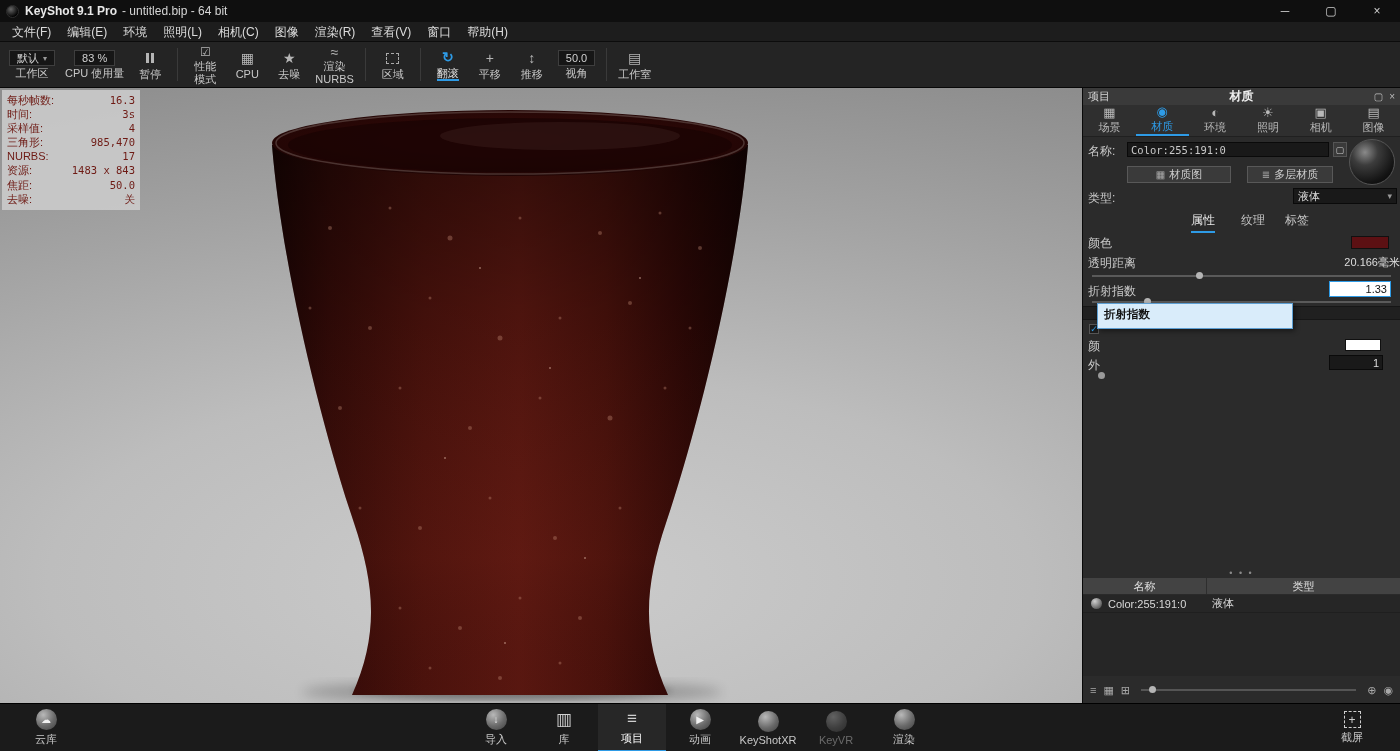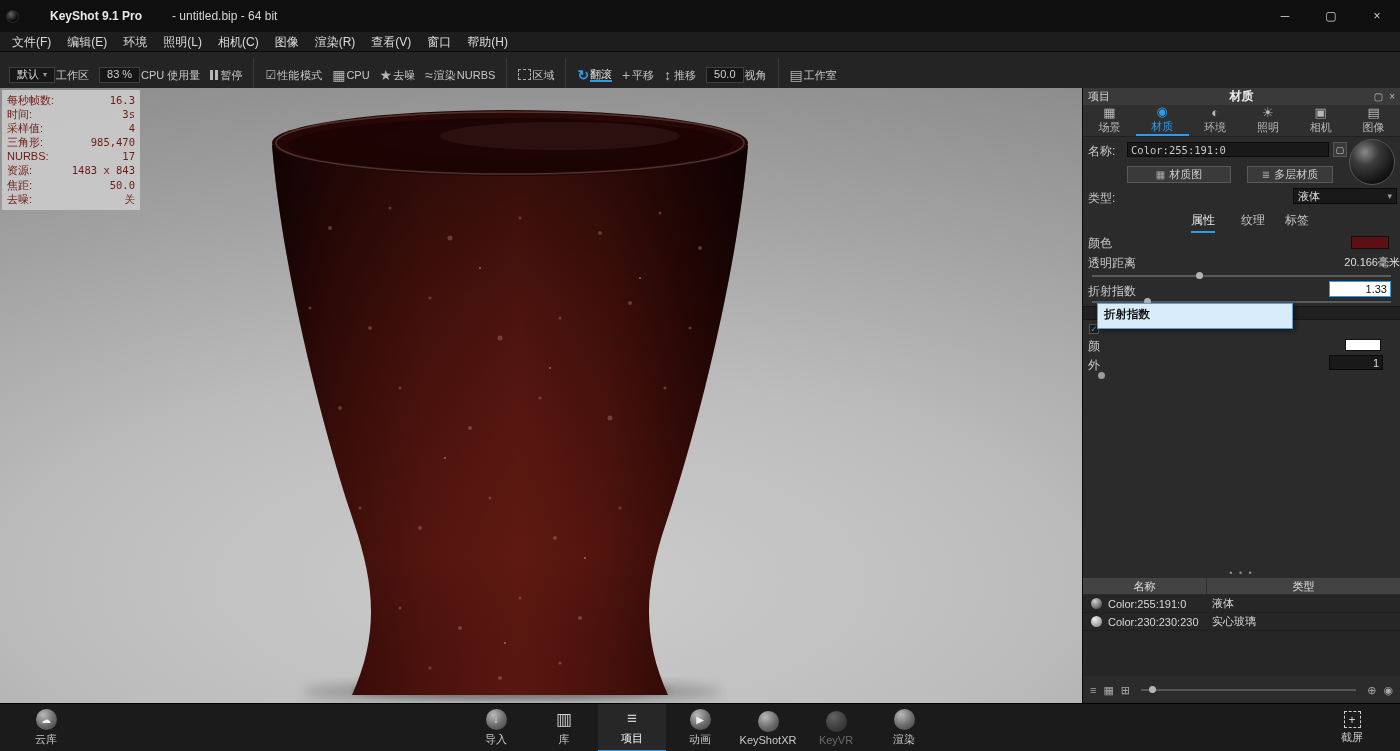--- a/index.html
+++ b/index.html
@@ -1,35 +1,35 @@
 <!DOCTYPE html>
 <html><head>
 <meta charset="utf-8">
 <style>
   * { box-sizing: border-box; }
   html,body { margin:0; padding:0; background:#111; }
   body { width:1400px; height:751px; overflow:hidden; font-family:"Liberation Sans",sans-serif; }
   .app { position:relative; width:1400px; height:751px; background:#1a1a1a; }
 
   
-  .titlebar { height:32px; background:#0f0f0f; display:flex; align-items:center; color:#e8e8e8; font-size:12px;gap:25px; }
+  .titlebar { height:22px; background:#0f0f0f; display:flex; align-items:center; color:#e8e8e8; font-size:12px; }
   .logo { width:13px; height:13px; border-radius:50%; background:radial-gradient(circle at 35% 30%, #666, #000 75%); margin:0 6px; border:1px solid #2d2d2d; }
   .title-app { font-weight:bold; }
   .title-rest { margin-left:5px; color:#d6d6d6; }
   .win-controls { margin-left:auto; display:flex; height:22px; }
   .win-btn { width:46px; display:flex; align-items:center; justify-content:center; color:#cfcfcf; font-size:12px; }
 
   
   .menubar { height:20px; background:#1d1d1d; display:flex; align-items:center; font-size:12px; color:#dcdcdc; padding-left:4px; border-bottom:1px solid #0c0c0c; }
   .menu-item { padding:0 8px; line-height:20px; cursor:default; }
 
   
   .toolbar { height:46px; background:#242424; border-bottom:1px solid #080808; display:flex; align-items:stretch; padding:2px 4px; }
   .tb-sep { width:1px; background:#3a3a3a; margin:4px 6px; }
-  .tb-btn { display:flex; flex-direction:row; align-items:center; justify-content:space-between; min-width:42px; padding:0 5px; color:#c8c8c8; font-size:11px; line-height:12px; gap:1px; }
+  .tb-btn { display:flex; flex-direction:column; align-items:center; justify-content:center; min-width:42px; padding:0 5px; color:#c8c8c8; font-size:11px; line-height:12px; gap:1px; }
   .tb-icon { height:17px; display:flex; align-items:center; justify-content:center; font-size:14px; color:#b5b5b5; }
   .tb-icon.small { font-size:12px; }
   .tb-btn.selected .tb-icon { color:#2e9be6; font-weight:bold; }
   .tb-btn.selected .tb-label { border-bottom:2px solid #2e9be6; padding-bottom:0px; color:#e8e8e8; }
   .tb-box { background:#161616; border:1px solid #3e3e3e; padding:0 7px; font-size:11px; color:#d0d0d0; height:16px; line-height:15px; display:flex; align-items:center; gap:4px; }
   .region-icon { width:13px; height:11px; border:1px dashed #aaa; }
   .pause-bars { display:flex; gap:2px; }
   .pause-bars i { width:3px; height:10px; background:#b5b5b5; }
 
   
@@ -435,25 +435,20 @@
       <div class="mat-list">
         <div class="mat-head">
           <div class="c1">名称</div>
           <div class="c2">类型</div>
         </div>
         <div class="mat-row">
           <span class="micon ring"></span>
           <span class="mname">Color:255:191:0</span>
           <span class="mtype">液体</span>
         </div>
-        <div class="mat-row">
-          <span class="micon light"></span>
-          <span class="mname">Color:230:230:230</span>
-          <span class="mtype">实心玻璃</span>
-        </div>
       </div>
 
       <div class="panel-bottom">
         <span>≡</span>
         <span>▦</span>
         <span>⊞</span>
         <div class="pb-slider">
           <div class="slider-handle"></div>
         </div>
         <span>⊕</span>

